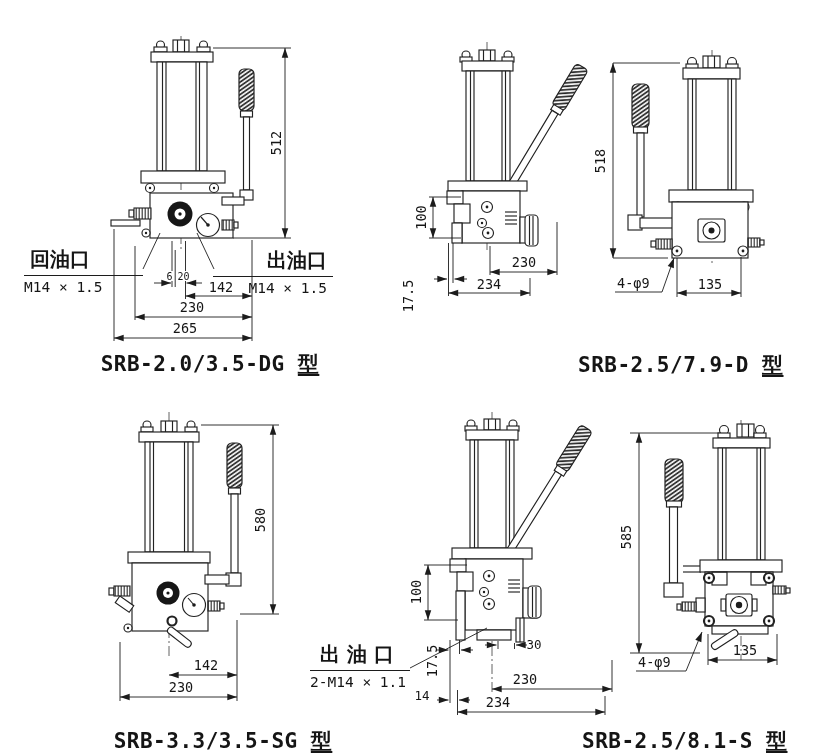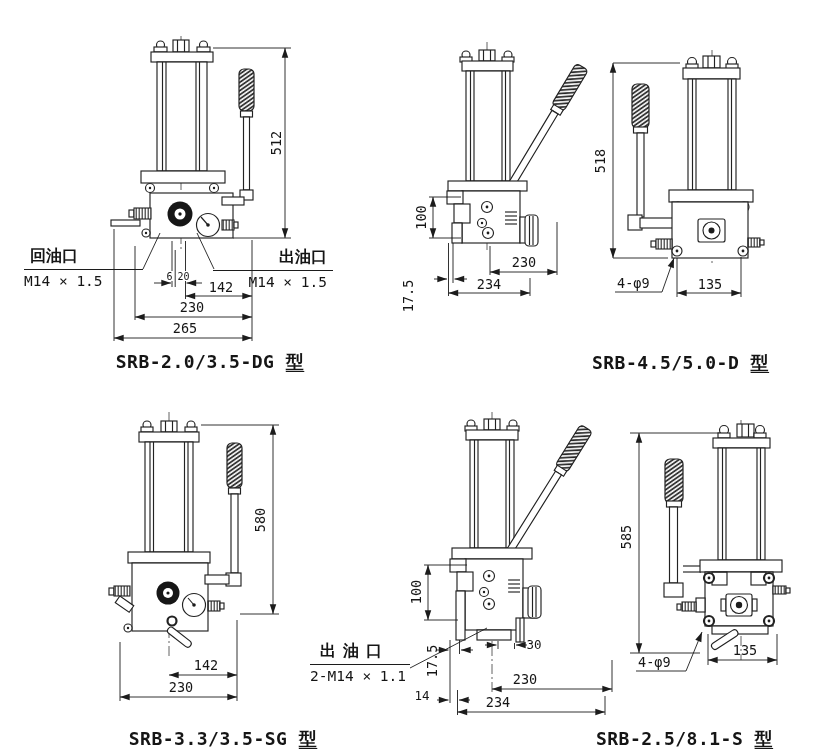--- a/index.html
+++ b/index.html
@@ -3,24 +3,24 @@
 <meta charset="utf-8">
 <style>
   html,body{margin:0;padding:0;background:#fff;}
   .canvas{position:relative;width:815px;height:753px;background:#ffffff;overflow:hidden;
           font-family:"DejaVu Sans Mono","Liberation Mono",monospace;color:#151515;}
   svg{position:absolute;left:0;top:0;}
   svg text{fill:#161616;font-family:"DejaVu Sans Mono","Liberation Mono",monospace;}
   .dt {font-size:13.5px;}
   .dtm{font-size:12.5px;}
   .dts{font-size:10px;}
-  .cap{position:absolute;text-align:center;font-size:18px;font-weight:700;letter-spacing:.5px;white-space:nowrap;}
+  .cap{position:absolute;text-align:center;font-size:21px;font-weight:700;letter-spacing:.5px;white-space:nowrap;}
   .cap .u{text-decoration:underline;text-underline-offset:3px;font-family:"DejaVu Sans","Liberation Sans",sans-serif;}
   .plabel{position:absolute;}
-  .plabel .l1{font-family:Liberation Serif, serif;font-weight:700;font-size:16px;
+  .plabel .l1{font-family:Liberation Serif, serif;font-weight:700;font-size:20px;
               border-bottom:1.5px solid #1c1c1c;padding:0 4px 2px 6px;white-space:nowrap;}
   .plabel .l2{font-weight:400;font-size:14.5px;padding-top:3px;white-space:nowrap;}
   .plabel.right .l1,.plabel.right .l2{text-align:right;padding-right:6px;}
   .plabel.spread .l1{letter-spacing:7px;padding-left:10px;}
 </style>
 </head>
 <body>
 
 <div class="canvas">
 <svg width="815" height="753" viewBox="0 0 815 753">
@@ -527,21 +527,21 @@
 </div>
 <div class="plabel spread" style="left:310px;top:641px;width:100px">
   <div class="l1">出油口</div>
   <div class="l2">2-M14 × 1.1</div>
 </div>
 
 <div class="cap" style="left:85px;top:350px;width:250px">
   <span>SRB-2.0/3.5-DG </span><span class="u">型</span>
 </div>
 <div class="cap" style="left:578px;top:351px;width:205px">
-  <span>SRB-4.5/5.0-D </span><span class="u">型</span>
+  <span>SRB-2.5/7.9-D </span><span class="u">型</span>
 </div>
 <div class="cap" style="left:98px;top:727px;width:250px">
   <span>SRB-3.3/3.5-SG </span><span class="u">型</span>
 </div>
 <div class="cap" style="left:582px;top:727px;width:205px">
   <span>SRB-2.5/8.1-S </span><span class="u">型</span>
 </div>
 </div>
 
 </body></html>

